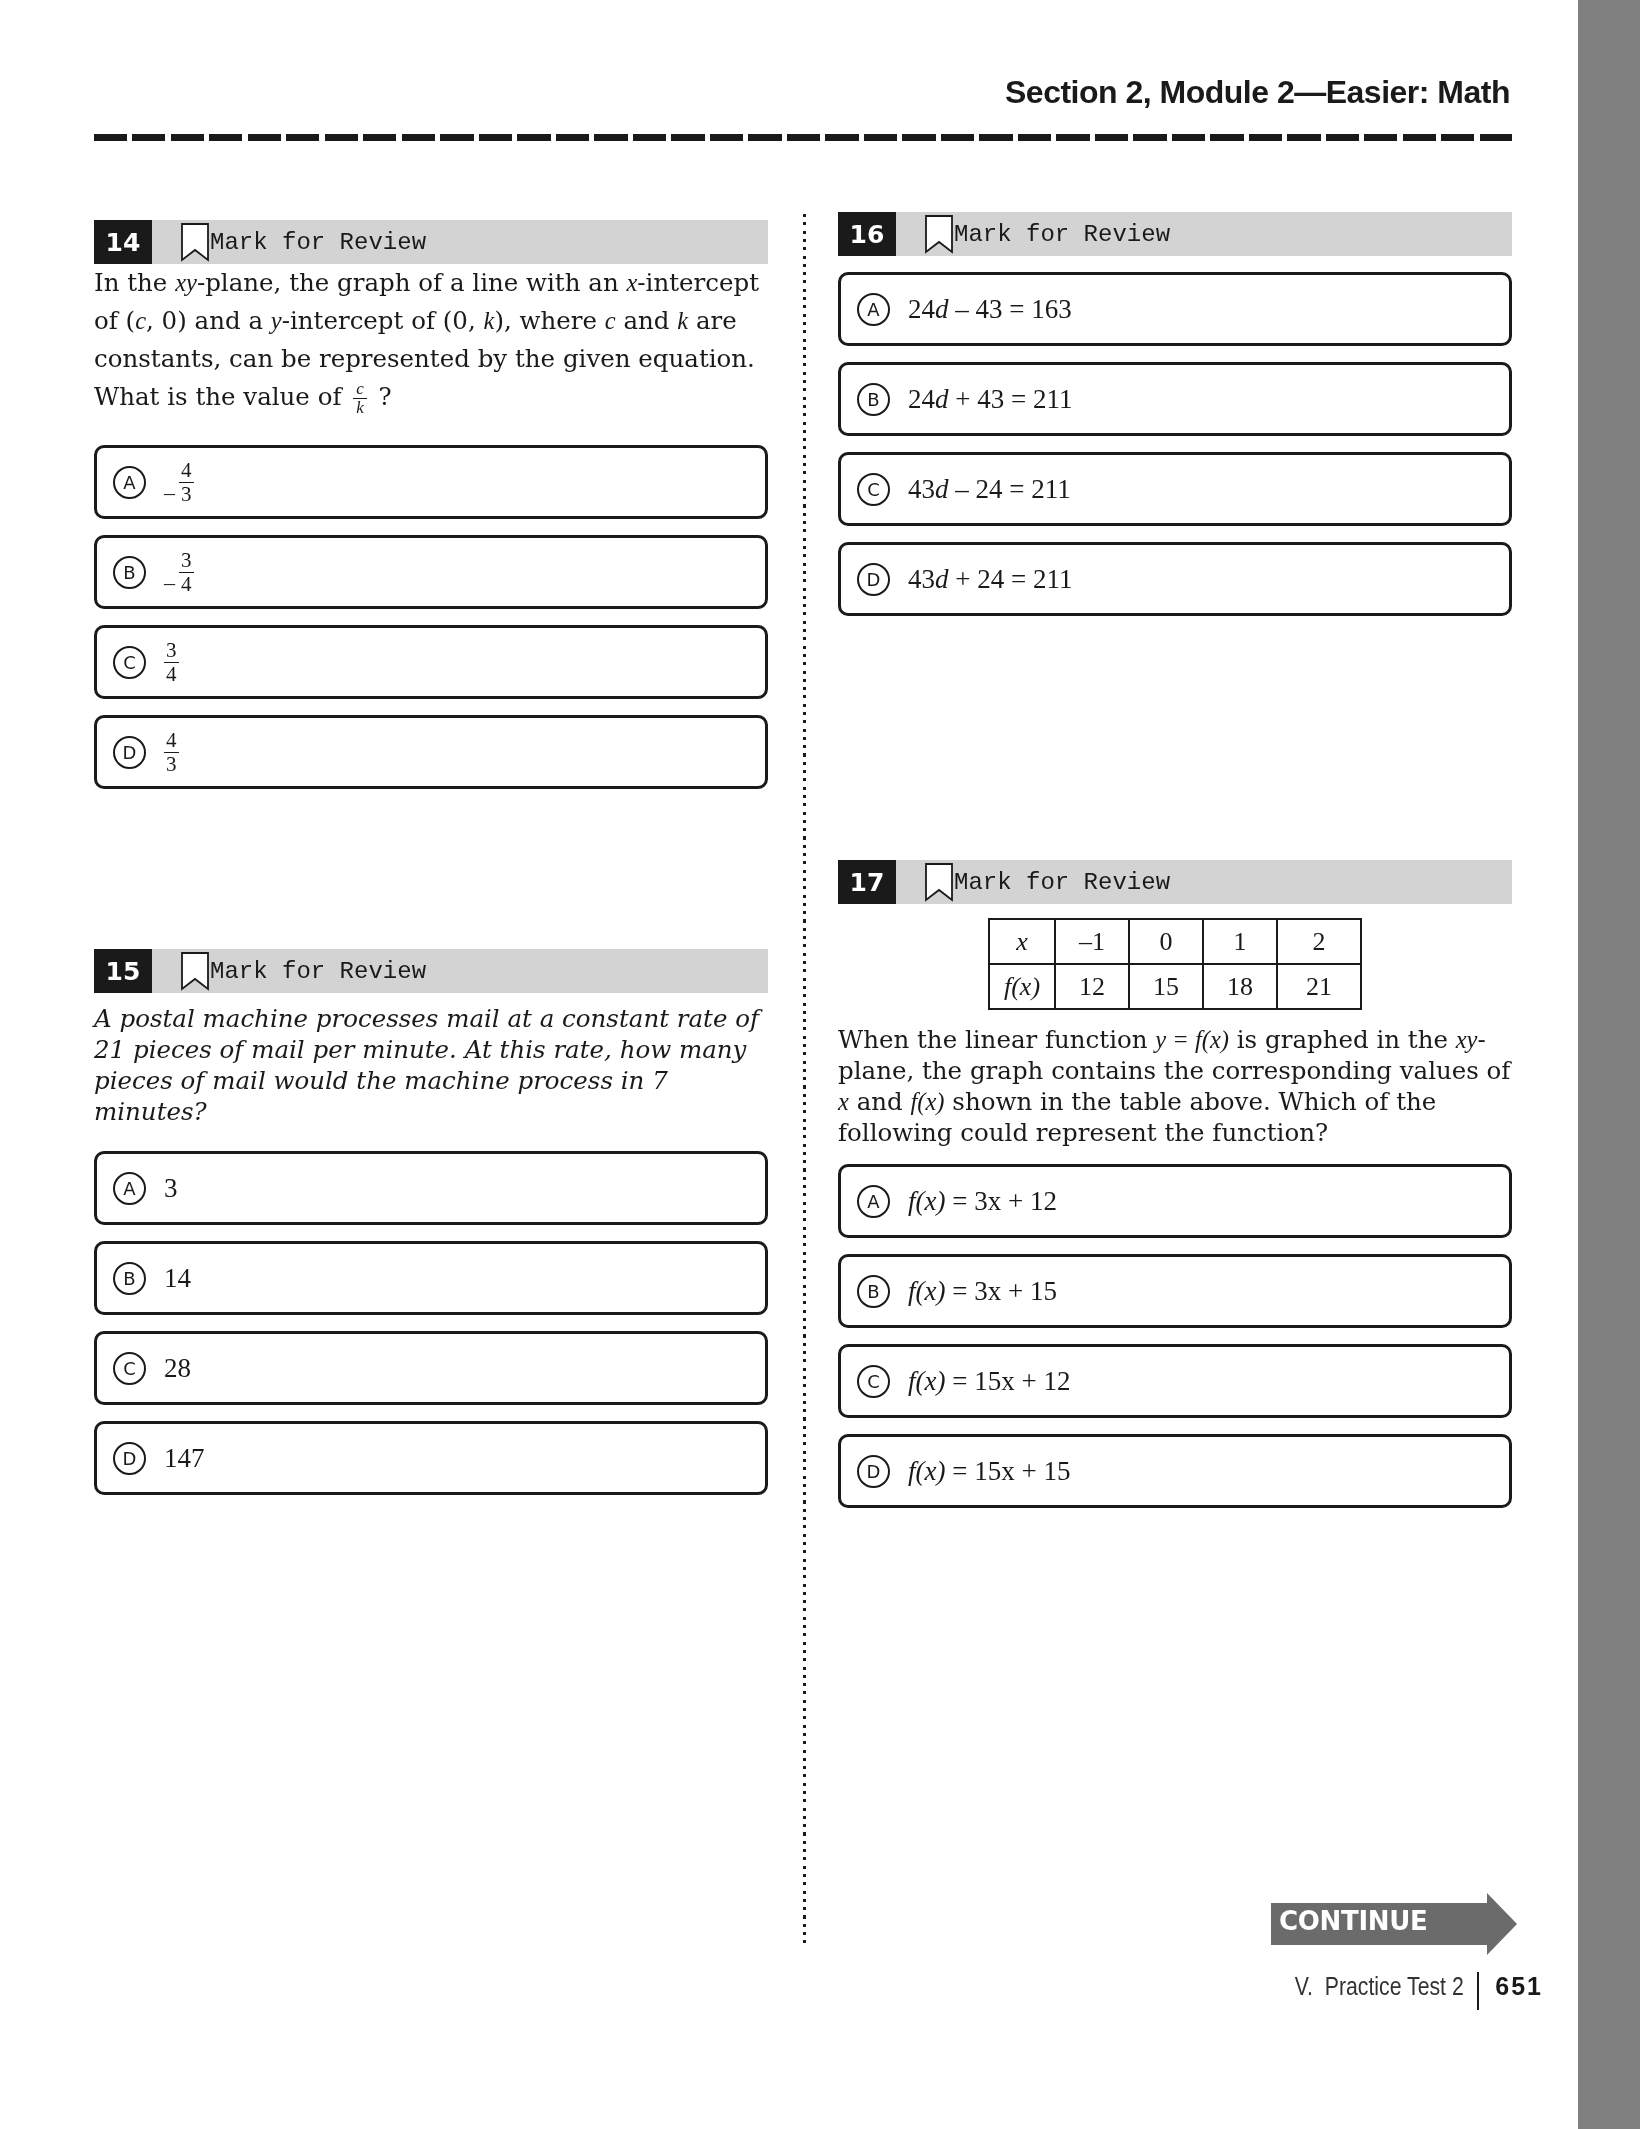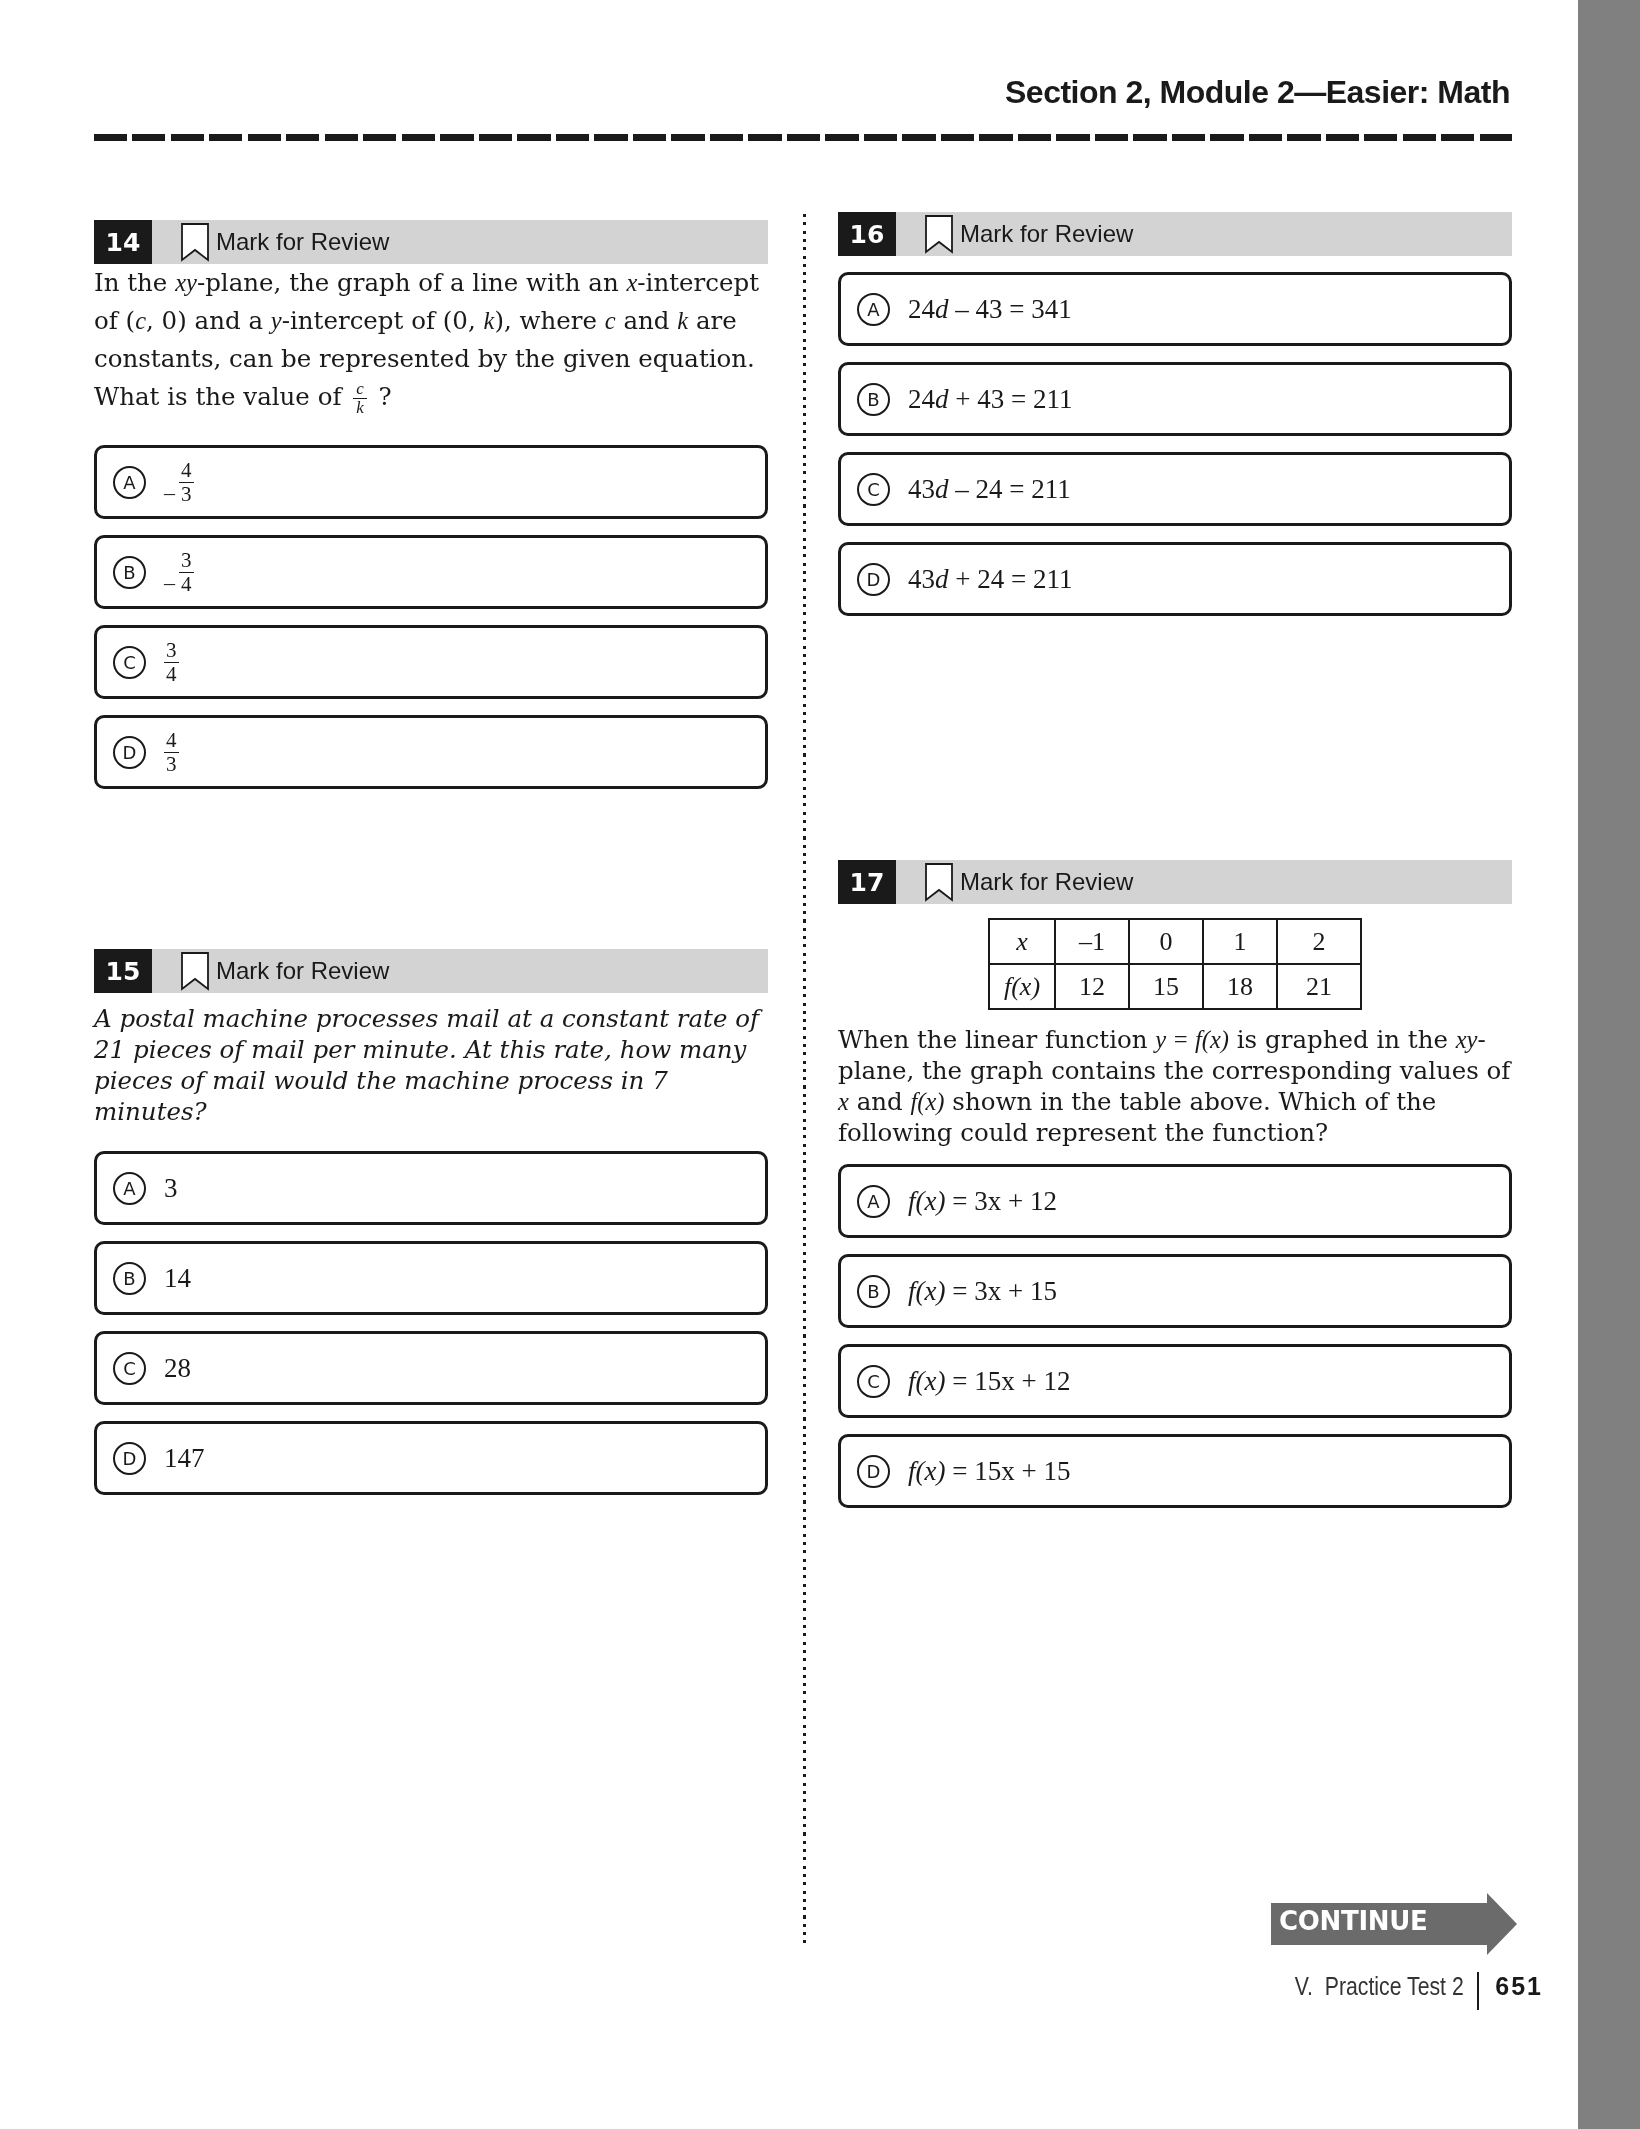--- a/index.html
+++ b/index.html
@@ -35,22 +35,21 @@
     }
     .q-num {
       width: 58px; height: 44px; background: #1a1a1a; color: #ffffff;
       font-family: "DejaVu Sans", sans-serif; font-weight: bold; font-size: 25px;
       display: flex; align-items: center; justify-content: center;
     }
     .bookmark {
       margin-left: 28px; width: 30px; height: 40px; display: block;
     }
     .mark-label {
-      margin-left: 6px;
-      font-family: Liberation Sans, sans-serif; font-size: 24px; color: #1a1a1a;
+      font-family: Liberation Mono, monospace; font-size: 24px; color: #1a1a1a;
       cursor: pointer;
     }
     .stem {
       font-family: "DejaVu Serif", serif; font-size: 24.5px; line-height: 31px;
       color: #1a1a1a; 
     }
     .stem.q14 { line-height: 38px; }
     .math, .m {
       font-family: "Liberation Serif", serif;
     }
@@ -222,21 +221,21 @@
       <path d="M2 2 H28 V38 L15 28 L2 38 Z" fill="#ffffff" stroke="#1a1a1a" stroke-width="1.8"></path>
     </svg>
     <span class="mark-label">Mark for Review</span>
   </div>
   <div class="choices" style="margin-top:16px;">
     <div class="choice">
       <span class="letter">A</span>
       <span class="choice-text">
           <span>24</span>
           <i>d</i>
-          <span style="white-space:pre"> – 43 = 341</span>
+          <span style="white-space:pre"> – 43 = 163</span>
         </span>
     </div>
     <div class="choice">
       <span class="letter">B</span>
       <span class="choice-text">
           <span>24</span>
           <i>d</i>
           <span style="white-space:pre"> + 43 = 211</span>
         </span>
     </div>

